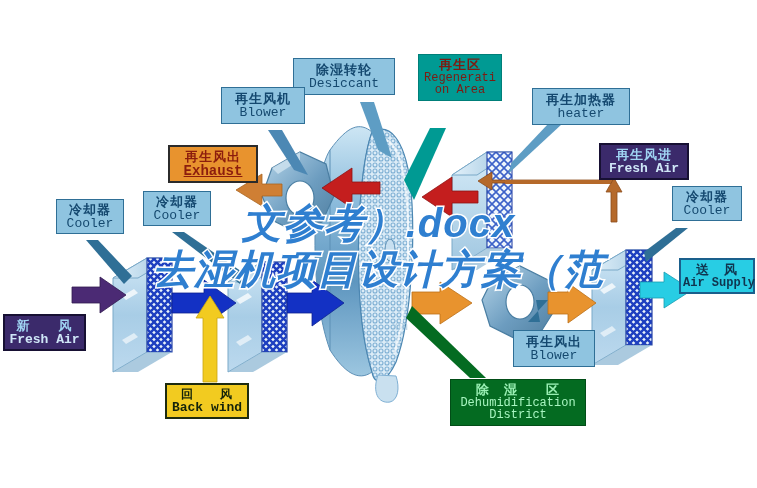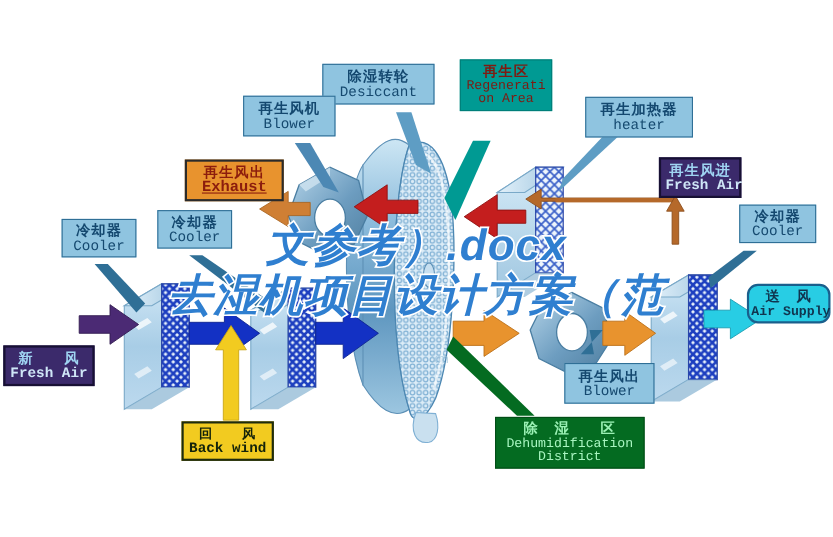--- a/index.html
+++ b/index.html
@@ -261,21 +261,21 @@
   <div class="lbl lb" style="left:532px;top:88px;width:98px;padding:4px 2px;font-size:13px;">
     <span class="cn">再生加热器</span>
     <span class="en" style="font-size:13px;">heater</span>
   </div>
 
   <div class="lbl orange" style="left:168px;top:145px;width:90px;padding:3px 2px;font-size:13px;">
     <span class="cn">再生风出</span>
     <span class="en" style="font-size:14px;font-weight:bold;text-decoration:underline;">Exhaust</span>
   </div>
 
-  <div class="lbl purple" style="left:599px;top:143px;width:75px;padding:3px 4px;font-size:13px;">
+  <div class="lbl purple" style="left:599px;top:143px;width:90px;padding:3px 4px;font-size:13px;">
     <span class="cn">再生风进</span>
     <span class="en" style="font-size:13px;font-weight:bold;">Fresh Air</span>
   </div>
 
   <div class="lbl lb" style="left:56px;top:199px;width:68px;padding:3px 2px;font-size:13px;">
     <span class="cn">冷却器</span>
     <span class="en" style="font-size:13px;">Cooler</span>
   </div>
 
   <div class="lbl lb" style="left:143px;top:191px;width:68px;padding:3px 2px;font-size:13px;">
@@ -302,21 +302,21 @@
     <span class="cn">再生风出</span>
     <span class="en" style="font-size:13px;">Blower</span>
   </div>
 
   <div class="lbl green" style="left:450px;top:379px;width:136px;padding:3px 2px;font-size:13px;">
     <span class="cn">除　湿　　区</span>
     <span class="en" style="font-size:12px;">Dehumidification</span>
     <span class="en" style="font-size:12px;">District</span>
   </div>
 
-  <div class="lbl cyan" style="left:679px;top:258px;width:76px;padding:3px 2px;font-size:13px;border-radius:10px;">
+  <div class="lbl cyan" style="left:679px;top:258px;width:76px;padding:3px 2px;font-size:13px;">
     <span class="cn">送　风</span>
     <span class="en" style="font-size:12px;font-weight:bold;">Air Supply</span>
   </div>
 
   <div id="title-overlay">
     <span class="t-line">文参考）.docx</span>
     <span class="t-line">去湿机项目设计方案（范</span>
   </div>
 
 </div>

